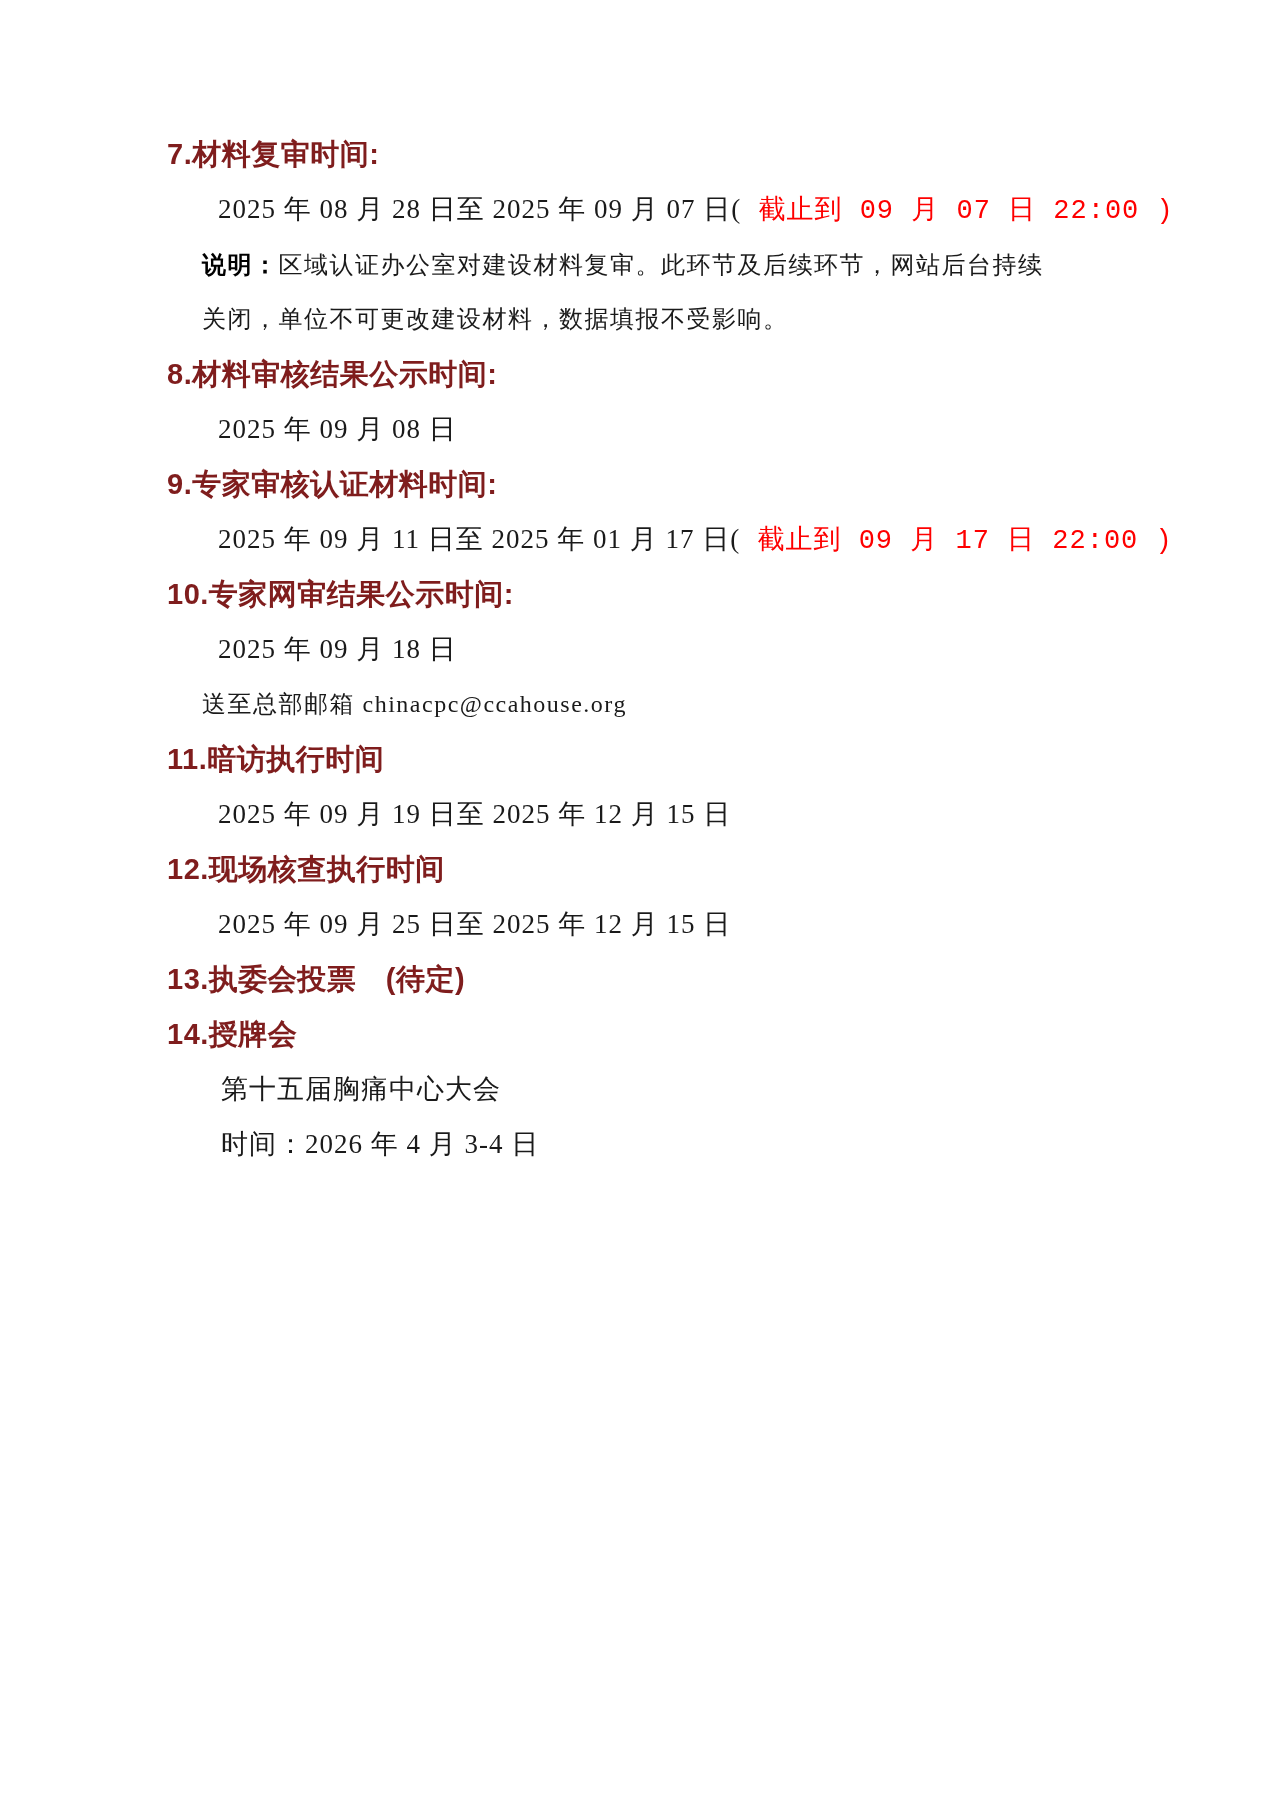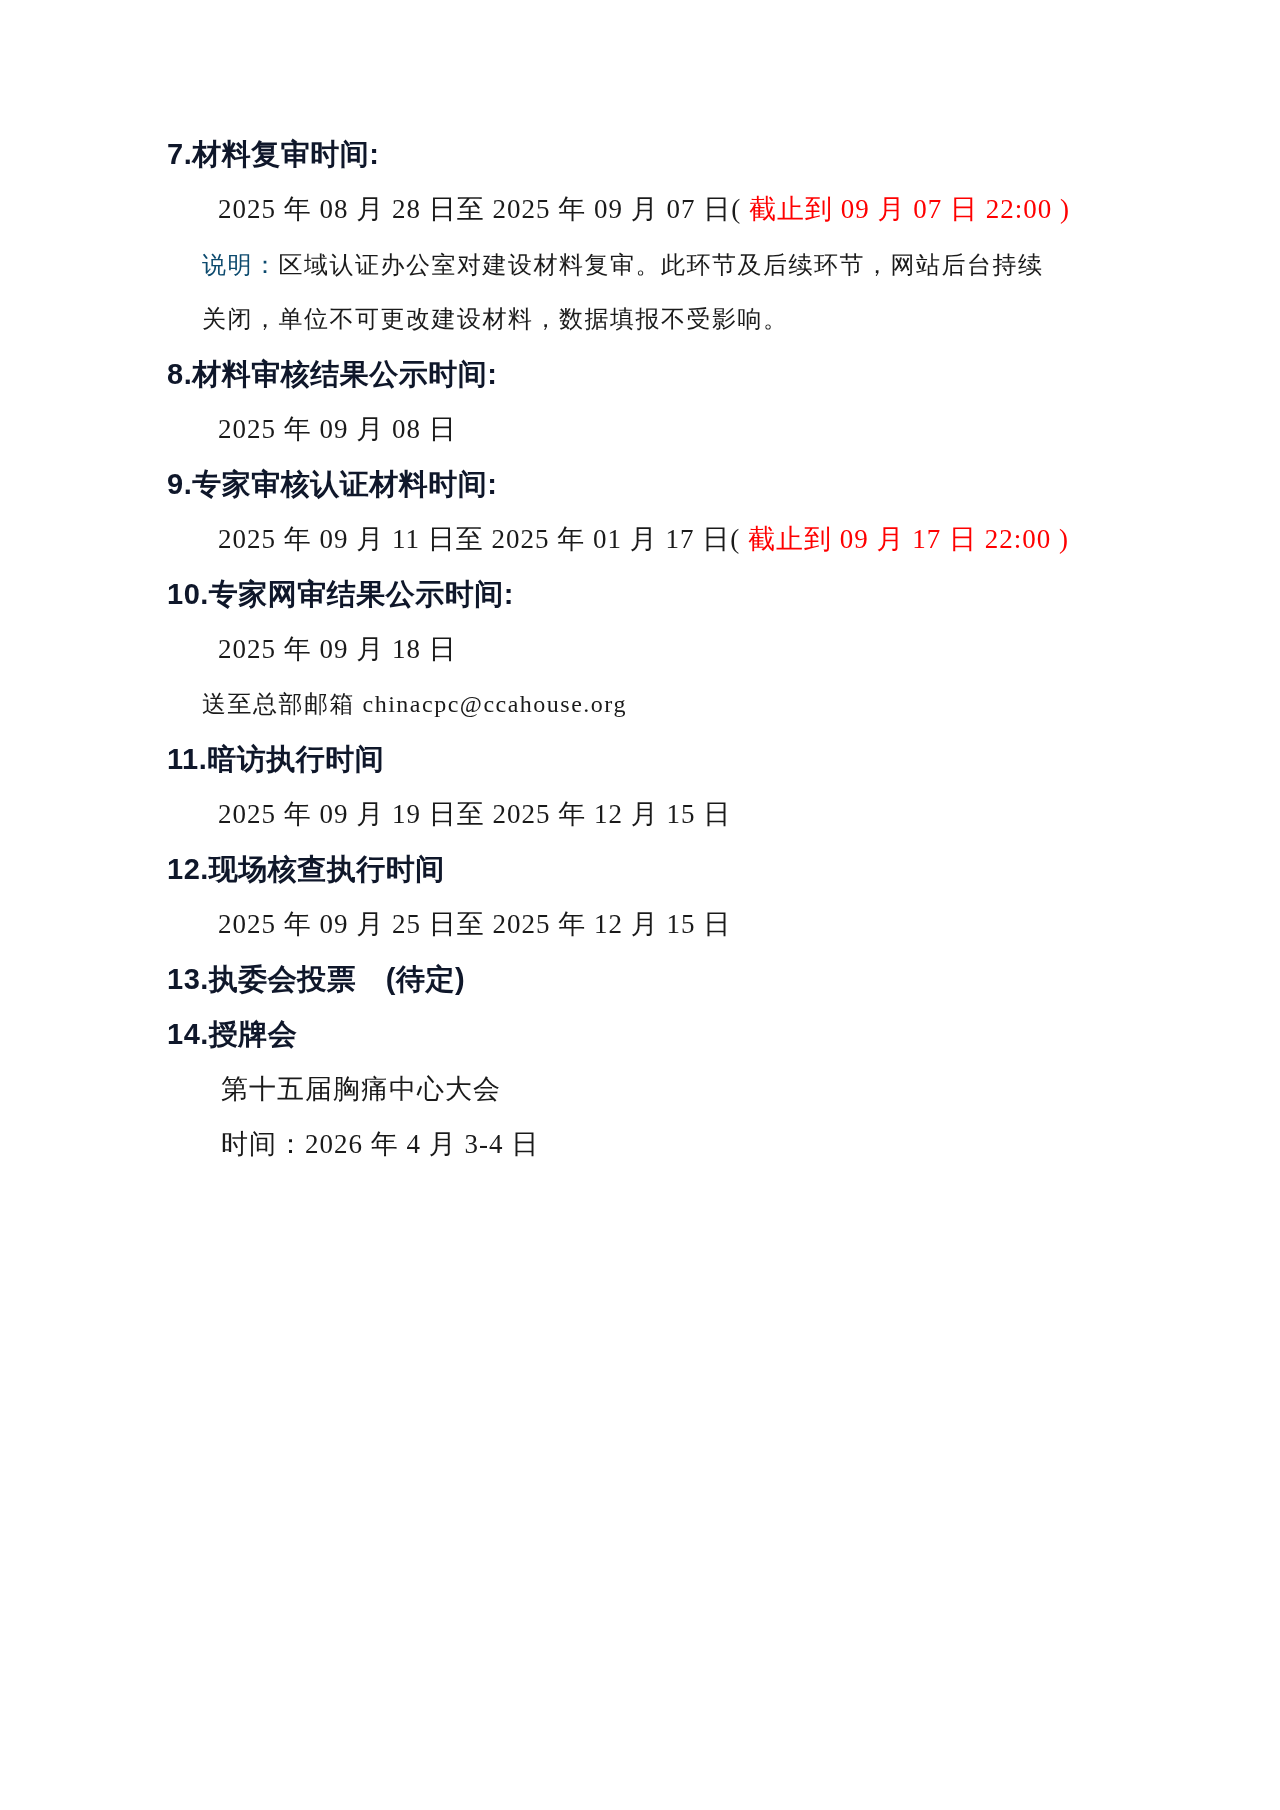--- a/index.html
+++ b/index.html
@@ -23,45 +23,46 @@
   }
   .line {
     height: 55px;
     line-height: 55px;
     white-space: nowrap;
   }
   .heading {
     font-family: "Liberation Sans", sans-serif;
     font-weight: bold;
     font-size: 29px;
-    color: #0f172a;
+    color: #7f1d1d;
     letter-spacing: 0.5px;
   }
   .date-line {
     margin-left: 51px;
     font-size: 27px;
     letter-spacing: 1px;
   }
   .note-line {
     margin-left: 35px;
     font-size: 24px;
     letter-spacing: 1.5px;
   }
   .note-label {
     font-family: "Liberation Sans", sans-serif;
-    font-weight: normal;
-    color: #0c4a6e;
+    font-weight: bold;
+    color: #000000;
   }
   .s14-line {
     margin-left: 54px;
     font-size: 27px;
     letter-spacing: 1px;
   }
   .red {
     color: #fe0000;
+    font-family: Liberation Mono, monospace;
   }
 </style>
 </head>
 <body>
 
 <div class="page">
   <div class="content">
 
     <div class="line heading">7.材料复审时间:</div>
     <div class="line date-line"><span>2025 年 08 月 28 日至 2025 年 09 月 07 日(</span><span class="red"> 截止到 09 月 07 日 22:00 )</span></div>

